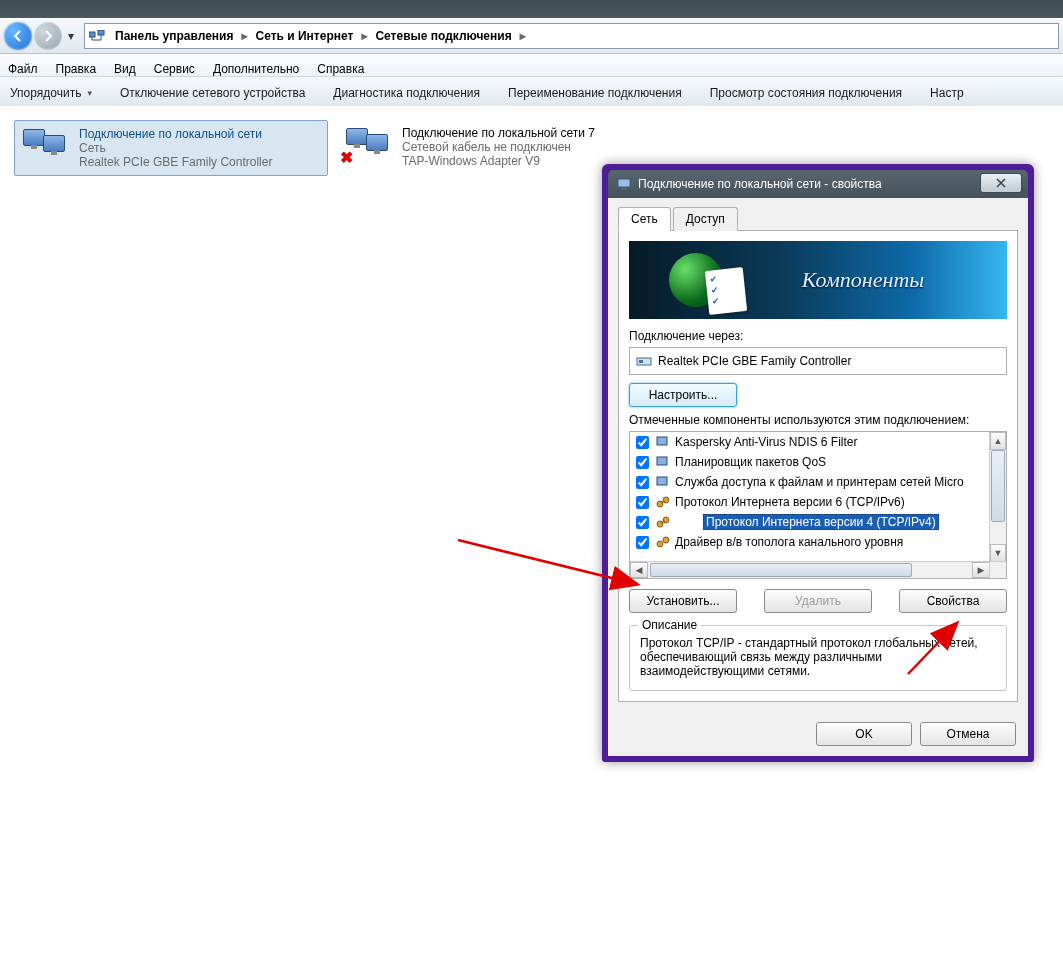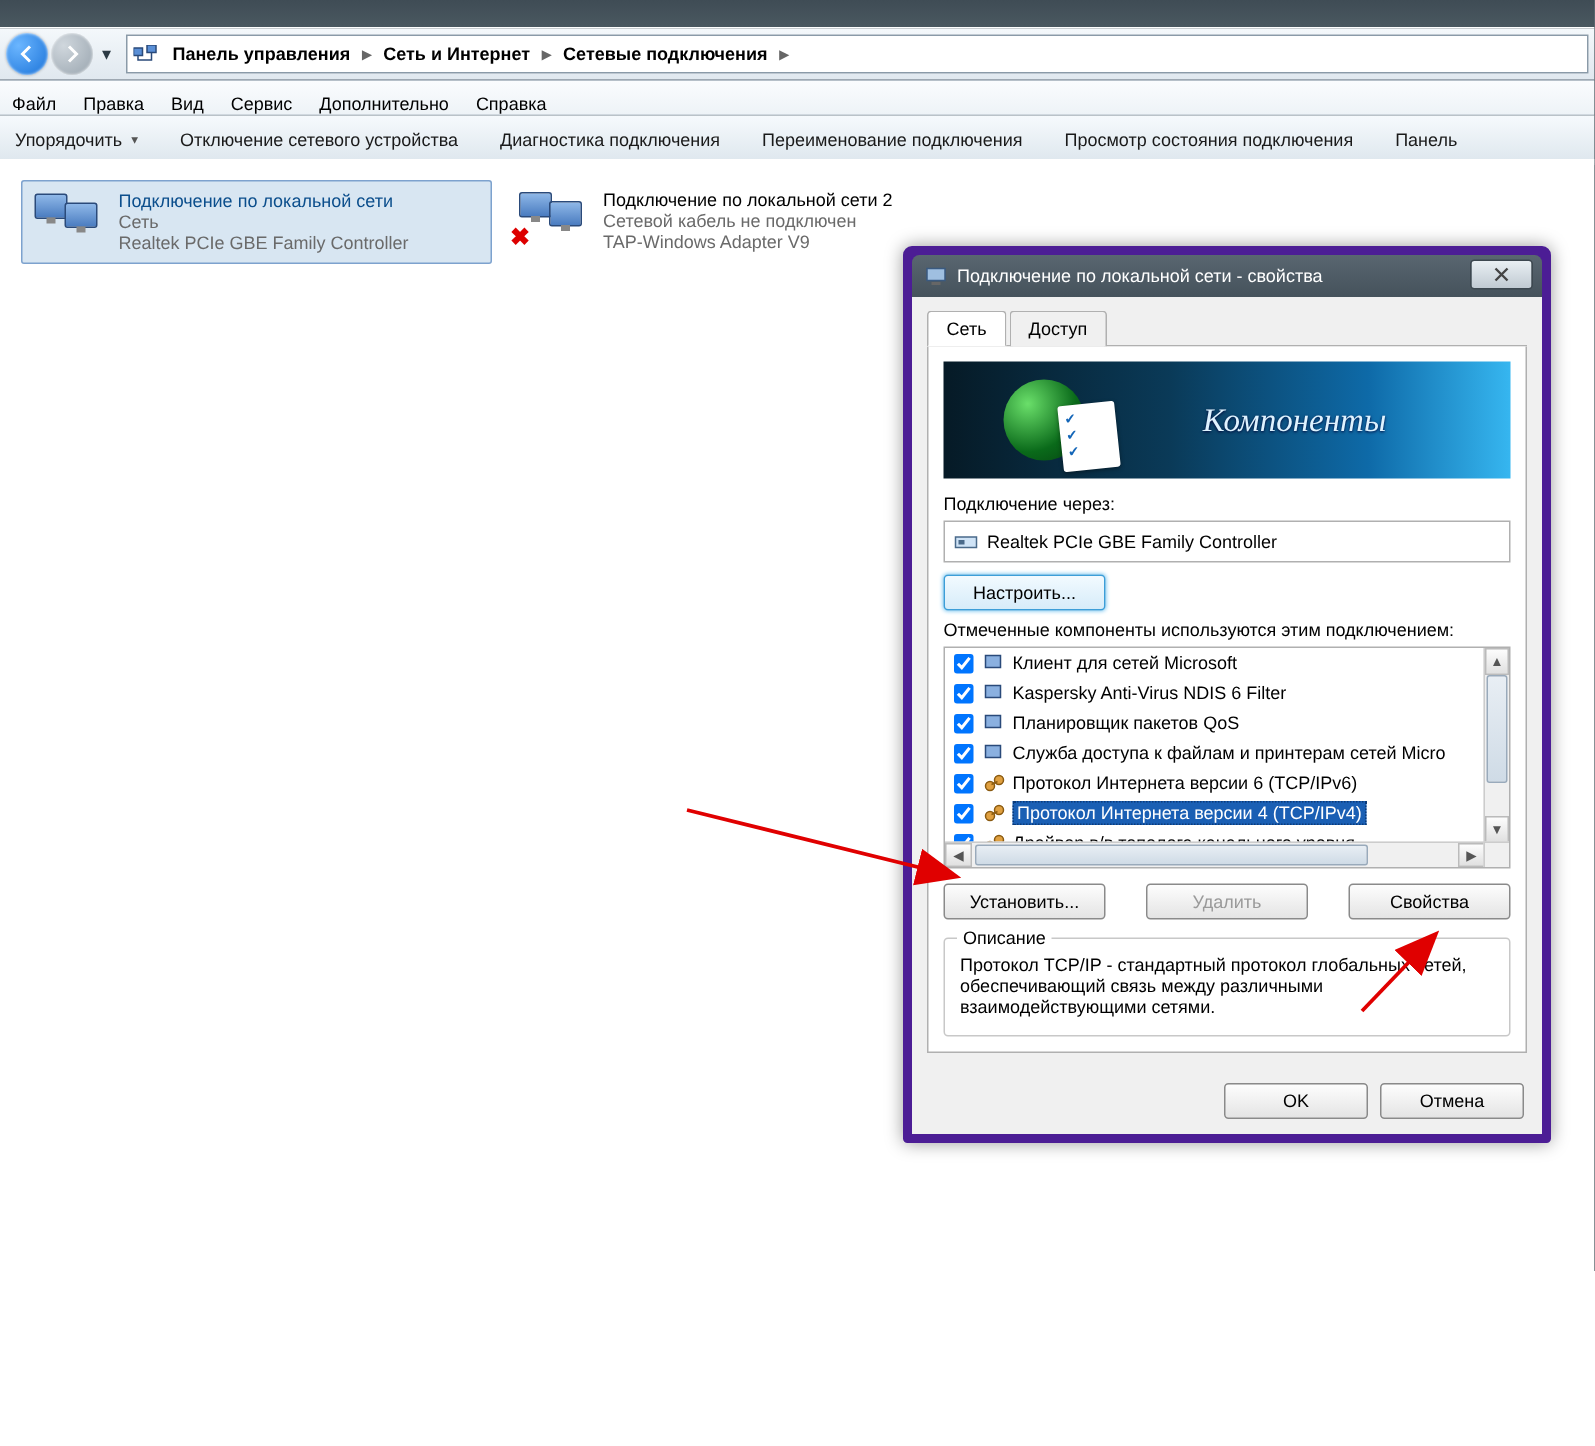--- a/index.html
+++ b/index.html
@@ -56,21 +56,21 @@
   .cfg-btn-row{display:flex;margin-top:8px;}
   .wbtn{min-width:86px;height:22px;border:1px solid #8a8a8a;background:linear-gradient(#fdfdfd,#e4e4e4);border-radius:3px;cursor:default;display:inline-flex;align-items:center;justify-content:center;padding:0 10px;}
   .wbtn.hl{border:1px solid #3c9ed8;box-shadow:0 0 3px #6cc0ef;background:linear-gradient(#f2faff,#d6ecf9);}
   .wbtn.disabled{color:#9a9a9a;}
   .complist-wrap{border:1px solid #b0b0b0;background:#fff;height:146px;position:relative;margin-top:4px;}
   .complist{position:absolute;inset:0 16px 16px 0;overflow:hidden;}
   .comp-item{display:flex;align-items:center;height:20px;padding:0 4px;}
   .comp-item input{margin:0 6px 0 2px;}
   .comp-item .cicon{width:16px;height:16px;margin-right:4px;display:inline-block;}
   .comp-item .ctxt{white-space:nowrap;}
-  .comp-item.selected .ctxt{background:#1a5fb4;color:#fff;padding:0 2px;border:1px dotted #0a3a78;}
+  .comp-item.selected .ctxt{background:#1a5fb4;color:#fff;padding:0 2px;border:1px dotted #0a3a78;margin-left:28px;}
   .vscroll{position:absolute;right:0;top:0;bottom:16px;width:16px;background:#f0f0f0;border-left:1px solid #ccc;}
   .vscroll .upb,.vscroll .dnb{height:16px;display:flex;align-items:center;justify-content:center;font-size:9px;color:#555;background:linear-gradient(#fdfdfd,#e0e0e0);border:1px solid #bbb;}
   .vscroll .thumb{position:absolute;left:1px;right:1px;top:18px;height:70px;background:linear-gradient(#e8eef4,#cfdbe6);border:1px solid #9ab;border-radius:2px;}
   .hscroll{position:absolute;left:0;right:16px;bottom:0;height:16px;background:#f0f0f0;border-top:1px solid #ccc;display:flex;}
   .hscroll .lb,.hscroll .rb{width:16px;display:flex;align-items:center;justify-content:center;font-size:9px;color:#555;background:linear-gradient(#fdfdfd,#e0e0e0);border:1px solid #bbb;}
   .hscroll .track{flex:1;position:relative;}
   .hscroll .hthumb{position:absolute;top:1px;bottom:1px;left:2px;width:260px;background:linear-gradient(#e8eef4,#cfdbe6);border:1px solid #9ab;border-radius:2px;}
   .corner{position:absolute;right:0;bottom:0;width:16px;height:16px;background:#f0f0f0;border-left:1px solid #ccc;border-top:1px solid #ccc;}
   .btn-row3{display:flex;justify-content:space-between;margin-top:10px;}
   .group-desc{border:1px solid #c8c8c8;border-radius:3px;margin-top:12px;padding:10px 10px 12px;position:relative;}
@@ -126,21 +126,21 @@
     <span>Дополнительно</span>
     <span>Справка</span>
   </div>
 
   <div class="toolbar">
     <div class="tbtn first">Упорядочить</div>
     <div class="tbtn">Отключение сетевого устройства</div>
     <div class="tbtn">Диагностика подключения</div>
     <div class="tbtn">Переименование подключения</div>
     <div class="tbtn">Просмотр состояния подключения</div>
-    <div class="tbtn">Панель</div>
+    <div class="tbtn">Настр</div>
   </div>
 
   <div class="content">
 
     <div class="conn-item selected" style="left:14px;top:14px;width:300px;">
       <div class="conn-icon">
         <div class="monitors">
           <div class="mon" style="left:2px;top:2px;"></div>
           <div class="mon" style="left:22px;top:8px;"></div>
         </div>
@@ -154,21 +154,21 @@
 
     <div class="conn-item" style="left:338px;top:14px;width:300px;">
       <div class="conn-icon">
         <div class="monitors">
           <div class="mon" style="left:2px;top:2px;"></div>
           <div class="mon" style="left:22px;top:8px;"></div>
         </div>
         <div class="redx">✖</div>
       </div>
       <div class="conn-text">
-        <div class="title" style="color:#000;">Подключение по локальной сети 2</div>
+        <div class="title" style="color:#000;">Подключение по локальной сети 7</div>
         <div class="line">Сетевой кабель не подключен</div>
         <div class="line">TAP-Windows Adapter V9</div>
       </div>
     </div>
 
     <div class="dialog" style="left:602px;top:58px;">
       <div class="dlg-title">
         <span class="ticon">
           <svg width="16" height="16" viewBox="0 0 16 16">
               <rect x="2" y="3" width="12" height="8" fill="#9fbfe0" stroke="#3a5a80"></rect>
@@ -205,27 +205,20 @@
             <span>Realtek PCIe GBE Family Controller</span>
           </div>
           <div class="cfg-btn-row">
             <div class="wbtn hl">Настроить...</div>
           </div>
 
           <div class="label" style="margin-top:6px;">Отмеченные компоненты используются этим подключением:</div>
 
           <div class="complist-wrap">
             <div class="complist">
-              <div class="comp-item">
-                <input type="checkbox" checked="" style="">
-                <span class="cicon"><svg width="16" height="16">
-                      <rect x="2" y="3" width="10" height="8" fill="#8ab0e0" stroke="#2a4a7a"></rect>
-                    </svg></span>
-                <span class="ctxt">Клиент для сетей Microsoft</span>
-              </div>
               <div class="comp-item">
                 <input type="checkbox" checked="" style="">
                 <span class="cicon"><svg width="16" height="16">
                       <rect x="2" y="3" width="10" height="8" fill="#8ab0e0" stroke="#2a4a7a"></rect>
                     </svg></span>
                 <span class="ctxt">Kaspersky Anti-Virus NDIS 6 Filter</span>
               </div>
               <div class="comp-item">
                 <input type="checkbox" checked="" style="">
                 <span class="cicon"><svg width="16" height="16">

